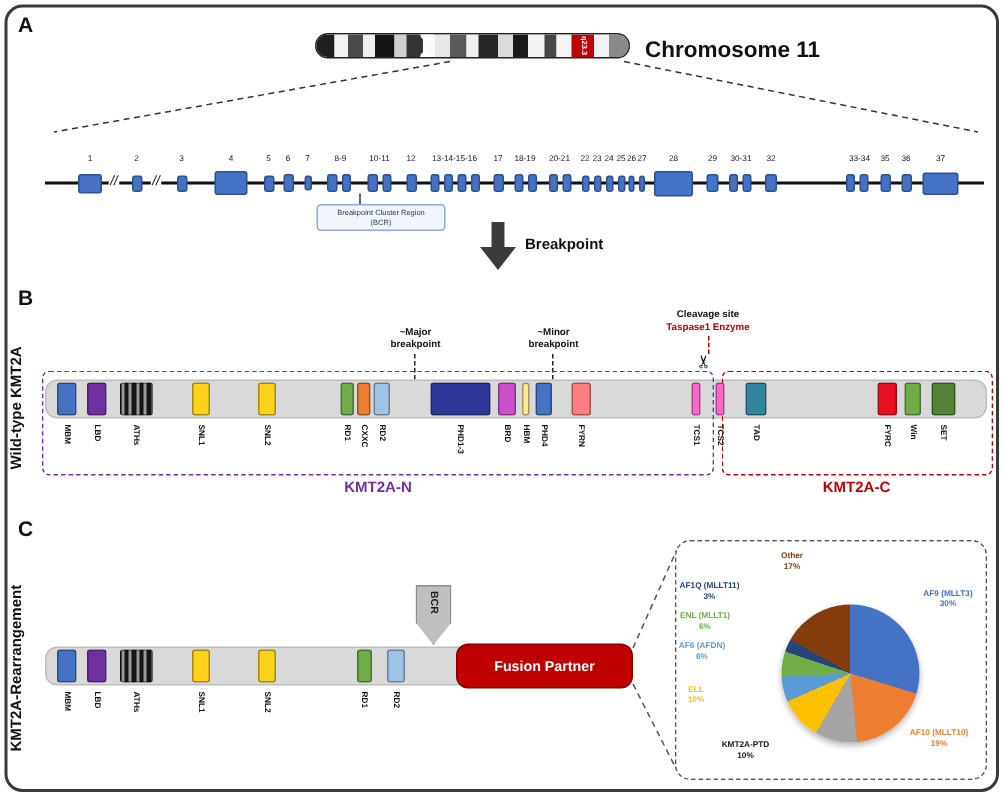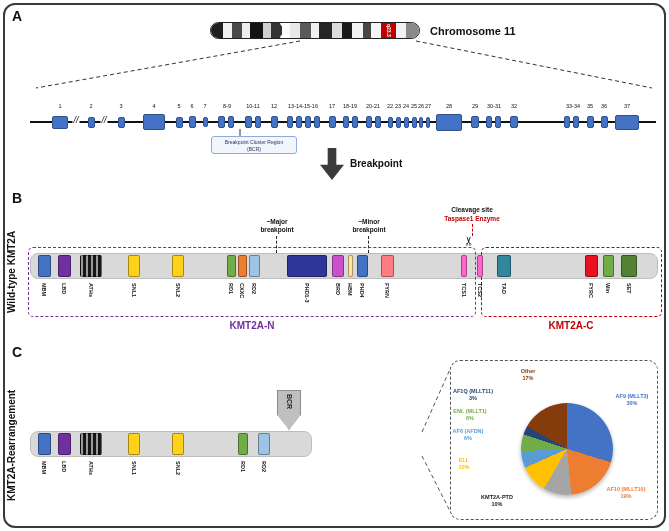--- a/index.html
+++ b/index.html
@@ -5,21 +5,21 @@
   *{margin:0;padding:0;box-sizing:border-box;}
   body{font-family:"Liberation Sans",sans-serif;background:#fff;width:669px;height:531px;}
   .figure{position:relative;width:669px;height:531px;background:#fff;overflow:hidden;}
   .frame{position:absolute;inset:3px;border:2px solid #3a3a3a;border-radius:12px;pointer-events:none;}
   svg.overlay{position:absolute;left:0;top:0;pointer-events:none;}
   .panel-letter{position:absolute;font-weight:bold;font-size:14px;color:#111;}
   .ideogram{position:absolute;display:flex;border:1px solid #222;border-radius:9px;overflow:hidden;background:#eee;}
   .band{flex:0 0 auto;height:100%;position:relative;}
   .band-label{position:absolute;top:1px;left:50%;transform:translateX(-50%);writing-mode:vertical-rl;font-size:5px;font-weight:bold;color:#fff;line-height:1;}
   .cent{position:absolute;width:9px;height:9px;background:#fff;border-radius:50%;z-index:3;}
-  .chrom-label{position:absolute;font-size:11px;font-weight:600;color:#111;}
+  .chrom-label{position:absolute;font-size:15px;font-weight:600;color:#111;}
   .gene-line{position:absolute;height:2px;background:#111;}
   .exon{position:absolute;background:#4472C4;border:0.5px solid #2f528f;border-radius:2px;}
   .exon-num{position:absolute;font-size:5.5px;color:#111;transform:translateX(-50%);white-space:nowrap;}
   .break-mark{position:absolute;font-size:9px;font-style:italic;color:#111;transform:translateX(-50%);background:#fff;line-height:1;padding:0 1px;z-index:2;}
   .bcr-box{position:absolute;border:1px solid #8faadc;background:#f2f6fc;border-radius:3px;font-size:5px;text-align:center;line-height:1.4;padding-top:2px;color:#1f3864;}
   .arrow-down{position:absolute;background:#3b3b3b;clip-path:polygon(32% 0,68% 0,68% 52%,100% 52%,50% 100%,0 52%,32% 52%);}
   .translation-text{position:absolute;font-weight:bold;font-size:10px;color:#111;}
   .side-label{position:absolute;writing-mode:vertical-rl;transform:rotate(180deg);font-weight:bold;font-size:10px;color:#111;display:flex;align-items:center;justify-content:center;}
   .bp-note{position:absolute;text-align:center;font-size:6.5px;font-weight:bold;line-height:1.3;color:#111;}
   .red-text{color:#c00000;}
@@ -115,20 +115,21 @@
   <div class="group-label" style="left:192px;top:320px;color:#7030A0">KMT2A-N</div>
   <div class="group-label" style="left:511px;top:320px;color:#c00000">KMT2A-C</div>
 
   <div class="panel-letter" style="left:12px;top:344px">C</div>
   <div class="side-label" style="left:6px;top:378px;height:135px">KMT2A-Rearrangement</div>
 
   <div class="chevron" style="left:277px;top:390px;width:24px;height:40px">
     <span>BCR</span>
   </div>
   <div class="protein-bar" style="left:30px;top:431px;width:282px;height:26px"></div>
+  <div class="fusion" style="left:304px;top:429px;width:118px;height:30px">Fusion Partner</div>
 
   <div class="pie-box" style="left:450px;top:360px;width:208px;height:160px"></div>
   <div class="pie" style="left: 521px; top: 403px; width: 92px; height: 92px; background: conic-gradient(rgb(68, 114, 196) 0deg, rgb(68, 114, 196) 106.93deg, rgb(237, 125, 49) 106.93deg, rgb(237, 125, 49) 174.65deg, rgb(165, 165, 165) 174.65deg, rgb(165, 165, 165) 210.3deg, rgb(255, 192, 0) 210.3deg, rgb(255, 192, 0) 245.94deg, rgb(91, 155, 213) 245.94deg, rgb(91, 155, 213) 267.33deg, rgb(112, 173, 71) 267.33deg, rgb(112, 173, 71) 288.71deg, rgb(38, 68, 120) 288.71deg, rgb(38, 68, 120) 299.41deg, rgb(132, 60, 12) 299.41deg, rgb(132, 60, 12) 360deg);"></div>
 <div class="exon" style="left: 52px; top: 115.5px; width: 16px; height: 13px;"></div>
     <div class="exon" style="left: 88px; top: 116.5px; width: 7px; height: 11px;"></div>
     <div class="exon" style="left: 118px; top: 116.5px; width: 7px; height: 11px;"></div>
     <div class="exon" style="left: 143px; top: 114px; width: 22px; height: 16px;"></div>
     <div class="exon" style="left: 176px; top: 116.5px; width: 7px; height: 11px;"></div>
     <div class="exon" style="left: 189px; top: 116px; width: 7px; height: 12px;"></div>
     <div class="exon" style="left: 203px; top: 117px; width: 5px; height: 10px;"></div>

